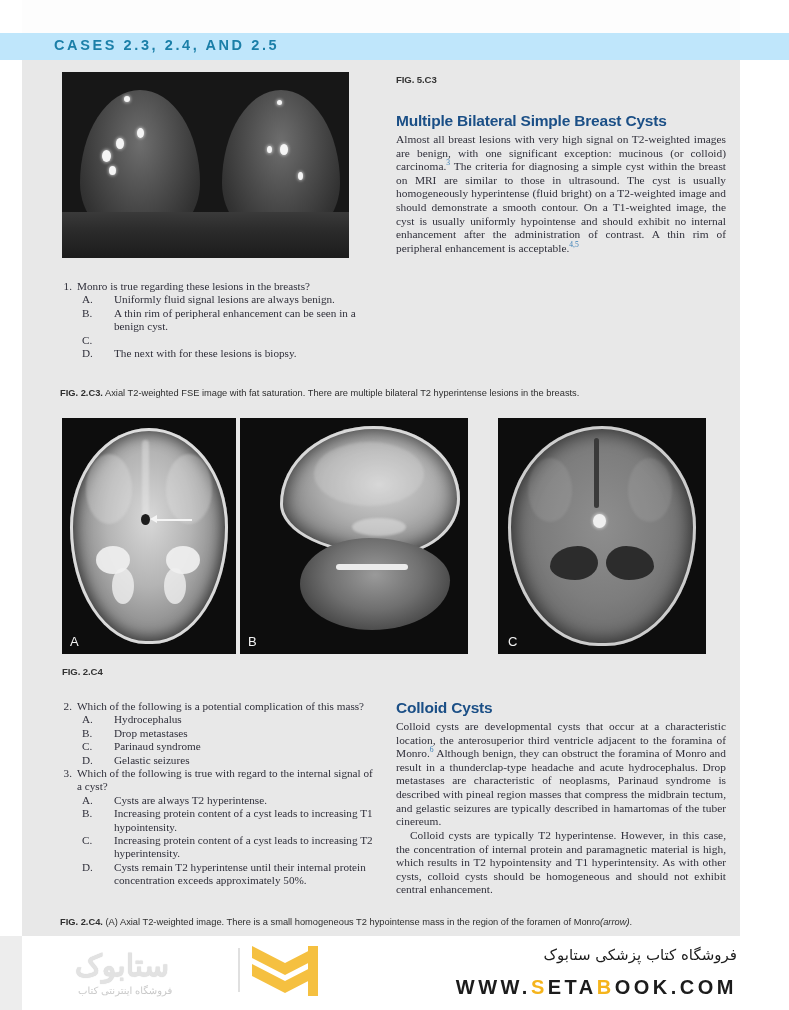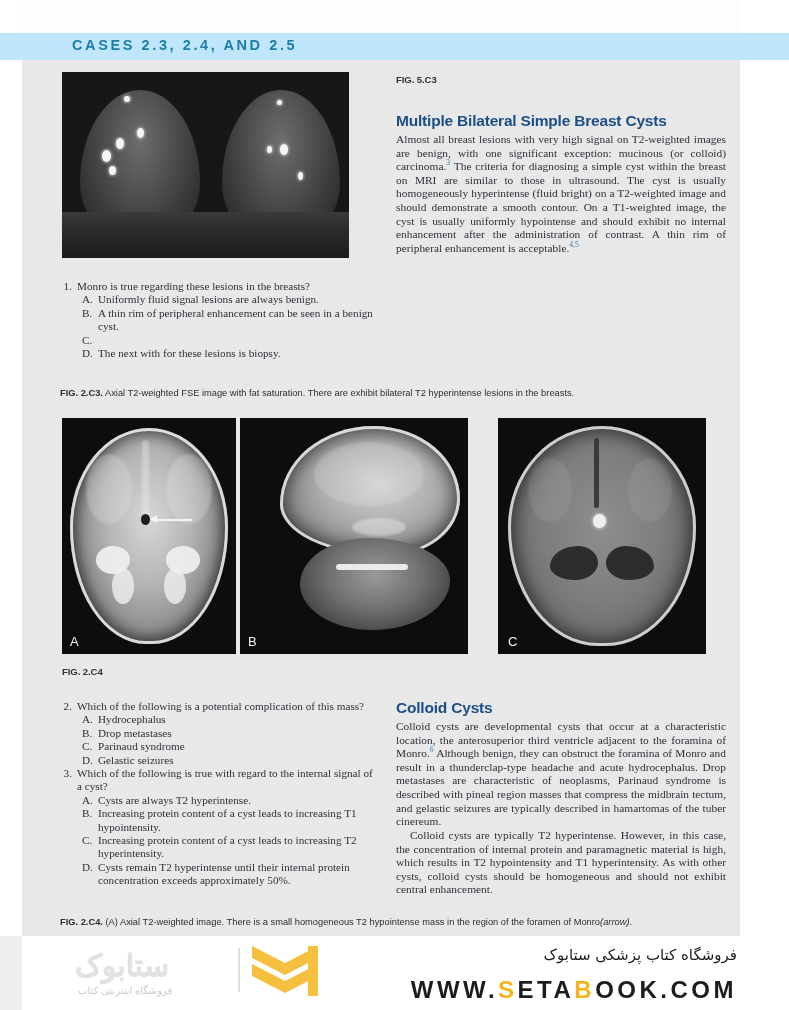--- a/index.html
+++ b/index.html
@@ -41,21 +41,21 @@
   #banner {
     position: absolute;
     left: 0px;
     top: 33px;
     width: 789px;
     height: 27px;
     background: #bfe6fb;
   }
   #banner-title {
     position: absolute;
-    left: 72px;
+    left: 54px;
     top: 37px;
     font-family: "Liberation Sans", sans-serif;
     font-size: 14.5px;
     font-weight: 700;
     letter-spacing: 2.6px;
     color: #1b7fa8;
     white-space: nowrap;
   }
 
   
@@ -93,21 +93,21 @@
     line-height: 0;
   }
 
   
   .q-list { font-size: 11.2px; line-height: 13.4px; color: #2f2f3a; }
   .q-row { display: flex; }
   .q-num { width: 17px; flex: 0 0 17px; text-align: right; padding-right: 5px; }
   .q-text { flex: 1; }
   .a-row { display: flex; padding-left: 22px; }
   .a-let { width: 16px; flex: 0 0 16px; }
-  .a-text { flex: 1; }
+  .a-text { flex: 1; margin-left: 16px; }
 
   
   .caption {
     font-family: "Liberation Sans", sans-serif;
     font-size: 9.3px;
     line-height: 12px;
     color: #2e2e2e;
   }
   .caption b { font-weight: 700; text-align: right; }
   .caption i { font-style: italic; margin-top: 28px; }
@@ -218,21 +218,21 @@
     position:absolute; left:252px; top:946px; width:66px; height:52px;
   }
   #fa-line {
     position:absolute; right:52px; top:946px;
     font-family:"DejaVu Sans", sans-serif;
     font-size:15px; color:#1c1c1c; direction:rtl; white-space:nowrap;
   }
   #url-line {
     position:absolute; right:52px; top:976px;
     font-family:"Liberation Sans", sans-serif;
-    font-size:24px; font-weight:700; letter-spacing:3.5px;
+    font-size:20px; font-weight:700; letter-spacing:3.5px;
     color:#1c1c1c; white-space:nowrap;
   }
   .gold { color:#f5b41c; }
 </style>
 </head>
 <body>
 
 <div id="page">
 
   <div id="sheet">
@@ -282,21 +282,21 @@
       <div class="a-let">C.</div>
     </div>
     <div class="a-row">
       <div class="a-let">D.</div>
       <div class="a-text">The next with for these lesions is biopsy.</div>
     </div>
   </div>
 
   <div class="caption" style="position:absolute; left:60px; top:387px; width:670px;">
     <b>FIG. 2.C3.</b>
-    <span>Axial T2-weighted FSE image with fat saturation. There are exhibit bilateral T2 hyperintense lesions in the breasts.</span>
+    <span>Axial T2-weighted FSE image with fat saturation. There are multiple bilateral T2 hyperintense lesions in the breasts.</span>
   </div>
 
   <div id="brainrow-bg"></div>
 
   <div class="mri" id="brain-a">
     <div class="brain-oval" style="left:8px; top:10px; width:158px; height:216px;
          background: radial-gradient(ellipse at 50% 42%, #d8d8d8 0%, #b4b4b4 38%, #8f8f8f 62%, #5c5c5c 86%, #2b2b2b 100%);
          box-shadow: inset 0 0 0 3px rgba(250,250,250,0.82), inset 0 0 14px 6px rgba(0,0,0,0.55);"></div>
     <div class="sulci" style="left:24px; top:36px; width:46px; height:70px; opacity:.5;"></div>
     <div class="sulci" style="left:104px; top:36px; width:46px; height:70px; opacity:.5;"></div>

